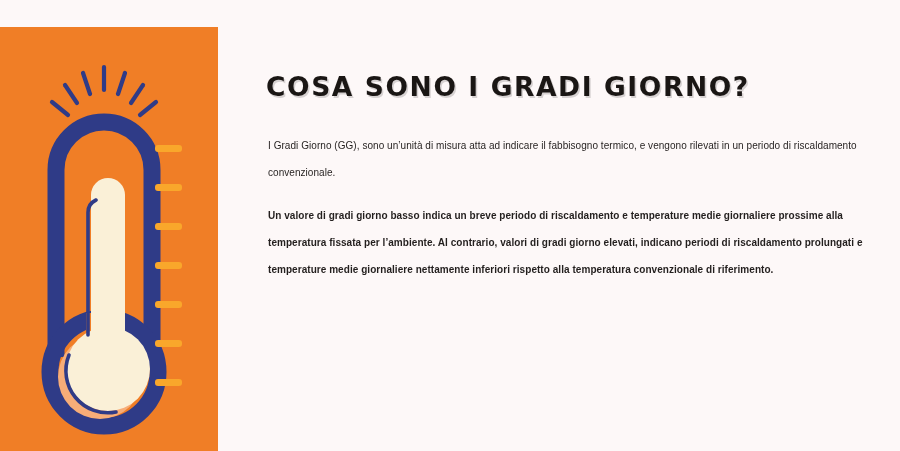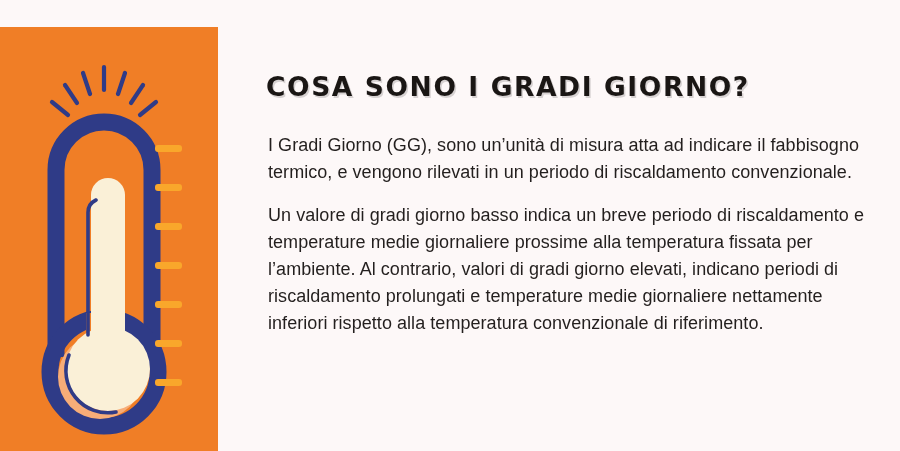--- a/index.html
+++ b/index.html
@@ -78,27 +78,27 @@
 
   #body-copy {
     position: absolute;
     left: 50px;
     top: 105px;
     width: 600px;
   }
 
   .paragraph {
     font-family: "Liberation Sans", sans-serif;
-    font-size: 18px;
+    font-size: 10px;
     line-height: 27px;
     color: #231F1E;
     margin: 0 0 16px 0;
     letter-spacing: 0.05px;
   }
-  .paragraph:last-child { margin-bottom: 0; }
+  .paragraph:last-child { margin-bottom: 0; font-weight: bold; }
 </style>
 </head>
 <body>
 
 <div id="slide">
 
   <div class="edge-strip top"></div>
   <div class="edge-strip bottom"></div>
 
   <div id="left-panel">

